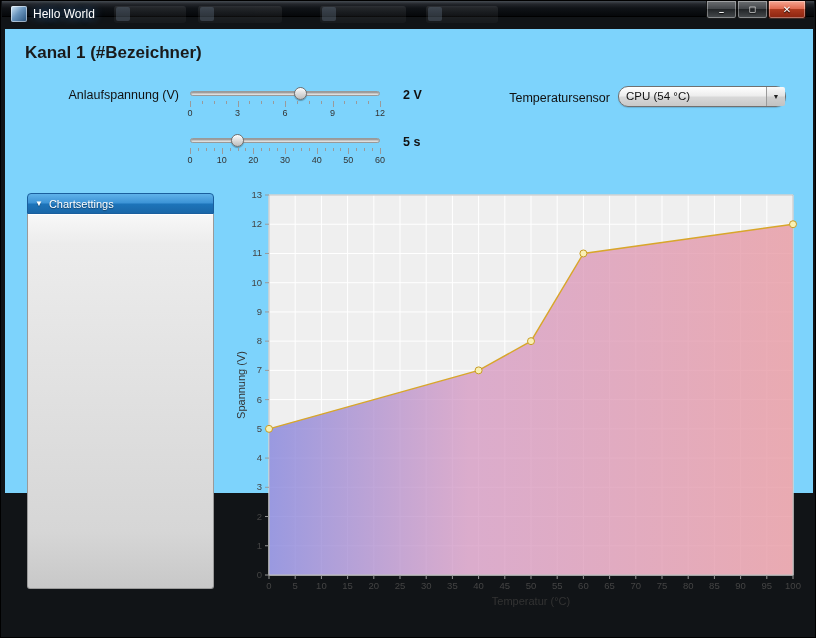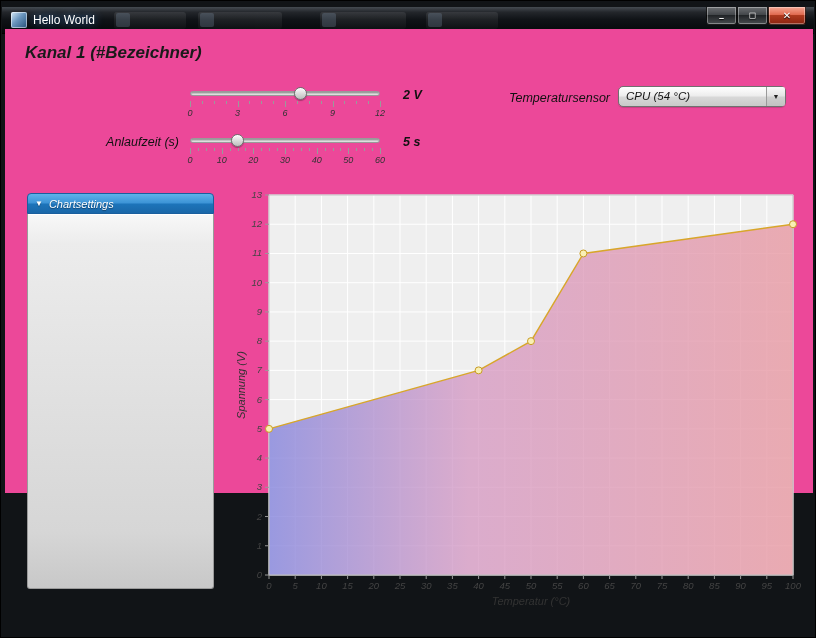--- a/index.html
+++ b/index.html
@@ -6,21 +6,21 @@
   *{box-sizing:border-box;}
   .window{
     position:relative;width:816px;height:638px;
     background:#111417;
     border:1px solid #000;
     font-family:"Liberation Sans", sans-serif;
     overflow:hidden;
   }
   
   .titlebar{
-    position:absolute;left:1px;top:6px;right:1px;height:27px;
+    position:absolute;left:1px;top:0;right:1px;height:16px;
     background:linear-gradient(180deg,#454b52 0%,#23262b 20%,#101317 48%,#05070a 100%);
     border-bottom:1px solid #000;
   }
   .win-icon{
     position:absolute;left:9px;top:5px;width:16px;height:16px;border-radius:2px;
     background:linear-gradient(135deg,#d8ecfa 0%,#6a95bd 45%,#27507a 100%);
     box-shadow:inset 0 0 0 1px rgba(255,255,255,0.5);
   }
   .win-title{
     position:absolute;left:31px;top:6px;font-size:12px;color:#fff;
@@ -48,21 +48,21 @@
   }
   .wbtn.min span{transform:translateY(3px);font-weight:bold;}
   .wbtn.close{
     width:38px;
     background:linear-gradient(180deg,#f6a793 0%,#e06a50 45%,#ad3a1f 50%,#8c2410 100%);
     font-size:10px;
   }
   
   .content{
     position:absolute;left:4px;top:28px;width:808px;height:464px;
-    background:#ec4899;color:#1a1a1a;font-style:italic;
+    background:#7dd3fc;color:#1a1a1a;
   }
   .page-title{position:absolute;left:20px;top:14px;font-size:17px;font-weight:bold;color:#1a1a1a;}
   .field-label{position:absolute;font-size:12.5px;color:#111;}
   .lbl-right{text-align:right;}
   .value-label{position:absolute;font-size:12.5px;font-weight:bold;color:#111;}
   
   .slider{position:absolute;width:190px;height:34px;}
   .track{
     position:absolute;left:0;right:0;top:4px;height:5px;border-radius:3px;
     background:linear-gradient(180deg,#b9b9b9,#ececec);
@@ -77,21 +77,21 @@
   }
   .ticks{position:absolute;left:0;right:0;top:13px;height:20px;}
   .tick{position:absolute;top:1px;width:1px;height:3px;background:#9a9a9a;}
   .tick.major{height:6px;}
   .tick-label{
     position:absolute;top:8px;transform:translateX(-50%);
     font-size:9px;color:#333;white-space:nowrap;
   }
   
   .combo{
-    position:absolute;width:168px;height:21px;border:1px solid #707070;border-radius:5px;
+    position:absolute;width:168px;height:21px;border:1px solid #707070;border-radius:10px;
     background:linear-gradient(180deg,#ffffff 0%,#ececec 48%,#d8d8d8 52%,#c9c9c9 100%);
     box-shadow:0 1px 1px rgba(0,0,0,0.15);
   }
   .combo-text{
     position:absolute;left:7px;top:3px;font-size:11.5px;color:#111;
     white-space:nowrap;overflow:hidden;max-width:135px;
   }
   .combo-arrow{
     position:absolute;right:0;top:0;bottom:0;width:19px;
     border-left:1px solid #9a9a9a;
@@ -140,20 +140,21 @@
       <div class="wbtn close">
           <span>✕</span>
         </div>
     </div>
   </div>
 
   <div class="content">
 
     <div class="page-title">Kanal 1 (#Bezeichner)</div>
 
+    <div class="field-label lbl-right" style="left:14px;top:59px;width:160px;">Anlaufspannung (V)</div>
     <div class="slider" style="left:185px;top:58px;">
       <div class="track"></div>
       <div class="thumb" style="left: calc(58.33% - 7px);"></div>
       <div class="ticks">
           <div class="tick major" style="left: 0%;"></div>
           <div class="tick-label" style="left: 0%;">0</div>
           <div class="tick" style="left: 6.25%;"></div>
           <div class="tick" style="left: 12.5%;"></div>
           <div class="tick" style="left: 18.75%;"></div>
           <div class="tick major" style="left: 25%;"></div>
@@ -176,21 +177,20 @@
         </div>
     </div>
     <div class="value-label" style="left:398px;top:59px;">2 V</div>
 
     <div class="field-label lbl-right" style="left:460px;top:62px;width:145px;">Temperatursensor</div>
     <div class="combo" style="left:613px;top:57px;">
       <span class="combo-text">CPU (54 °C)</span>
       <span class="combo-arrow">▼</span>
     </div>
 
-    <div class="field-label lbl-right" style="left:14px;top:106px;width:160px;">Anlaufzeit (s)</div>
     <div class="slider" style="left:185px;top:105px;">
       <div class="track"></div>
       <div class="thumb" style="left: calc(25% - 7px);"></div>
       <div class="ticks">
           <div class="tick major" style="left: 0%;"></div>
           <div class="tick-label" style="left: 0%;">0</div>
           <div class="tick" style="left: 4.16667%;"></div>
           <div class="tick" style="left: 8.33333%;"></div>
           <div class="tick" style="left: 12.5%;"></div>
           <div class="tick major" style="left: 16.6667%;"></div>

